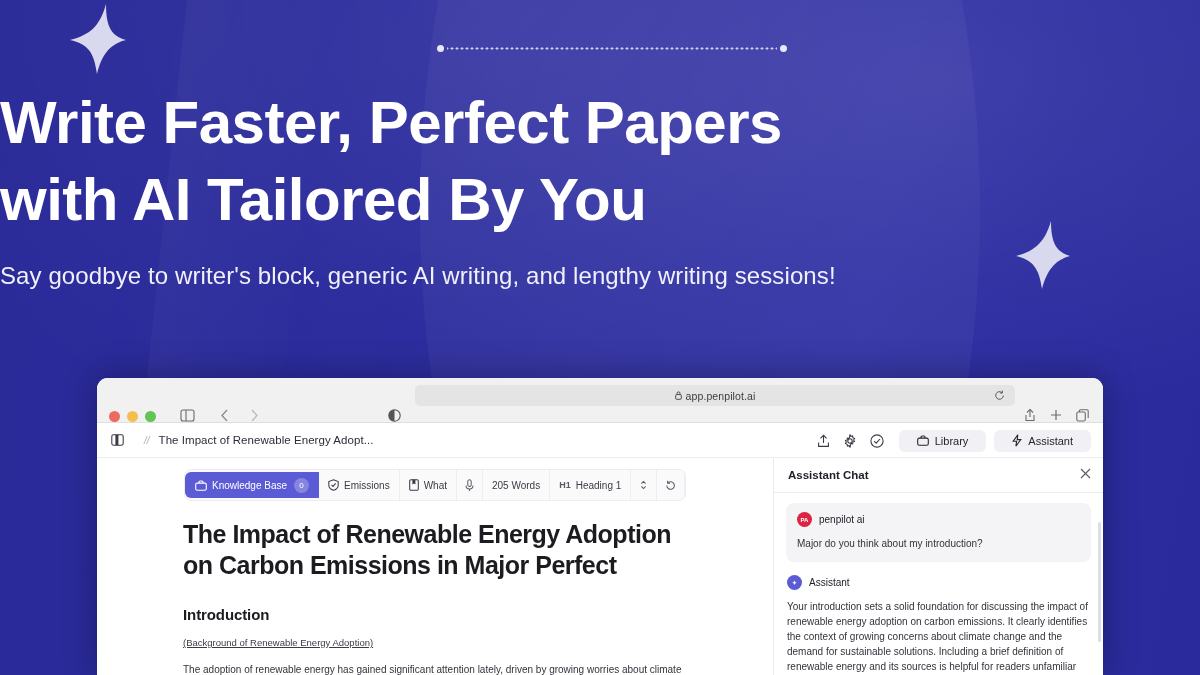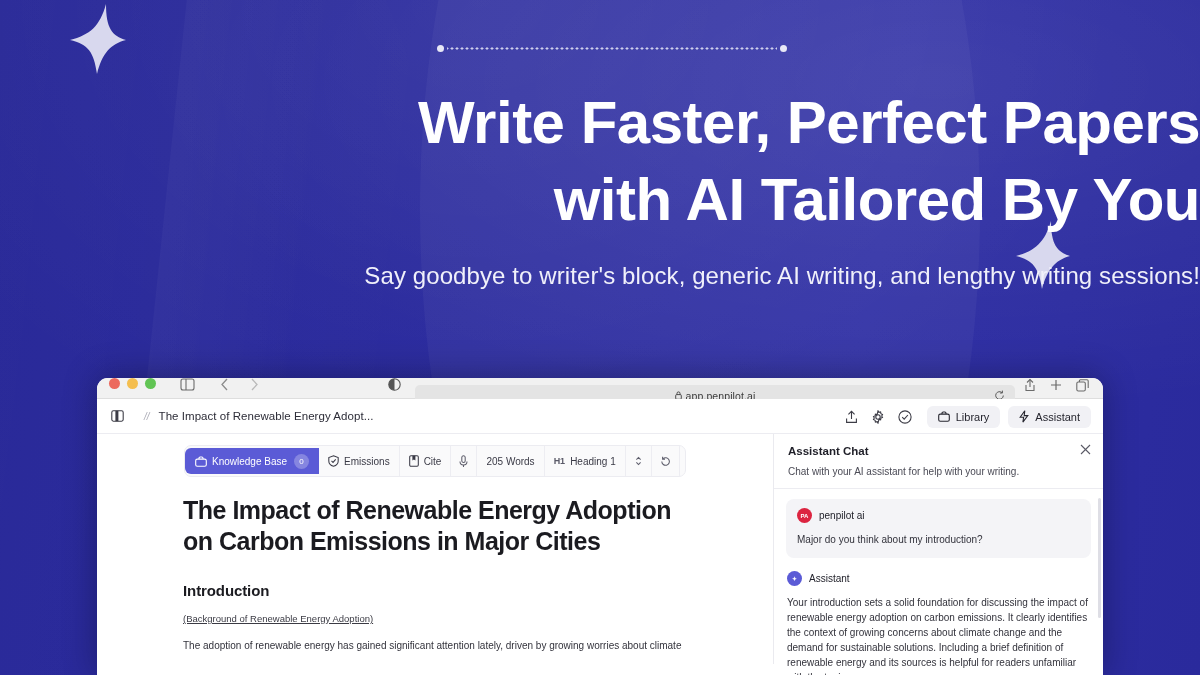--- a/index.html
+++ b/index.html
@@ -49,21 +49,21 @@
   #deco-dotted-rule .cap{
     width:7px; height:7px; border-radius:50%; background:#e8e8f6; flex:0 0 auto;
   }
   #deco-dotted-rule .dots{
     flex:1 1 auto; height:3px; margin:0 3px;
     background-image:radial-gradient(circle, #cfd0ec 1.1px, transparent 1.3px);
     background-size:5px 3px; background-repeat:repeat-x; background-position:center;
   }
 
   
-  #hero-text{ position:absolute; left:0; top:0; width:1200px; text-align:right; }
+  #hero-text{ position:absolute; left:0; top:0; width:1200px; text-align:left; }
   #hero-title{
     margin-top:84px;
     font-size:60px; line-height:77px; font-weight:700; color:#ffffff;
     letter-spacing:-0.5px;
   }
   #hero-subtitle{
     margin-top:22px;
     font-size:24px; line-height:31px; font-weight:400; color:#f0f0fa;
     letter-spacing:.1px;
   }
@@ -72,23 +72,23 @@
   #browser-window{
     position:absolute; left:97px; top:378px; width:1006px; height:300px;
     background:#ffffff;
     border-radius:11px 11px 0 0;
     overflow:hidden;
     box-shadow:0 -2px 34px rgba(0,0,0,.30);
   }
 
   
   #browser-chrome{
-    height:21px; background:#f1f1f1;
+    height:45px; background:#f1f1f1;
     border-bottom:1px solid #dedede;
-    display:flex; align-items:flex-start; padding:0 12px; gap:15px;
+    display:flex; align-items:flex-end; padding:0 12px; gap:15px;
     position:relative;
   }
   .traffic{ display:flex; gap:7px; align-items:center; }
   .tl{ width:11px; height:11px; border-radius:50%; }
   #tl-close{ background:#ec6a5e; }
   #tl-min{ background:#f4be4f; }
   #tl-max{ background:#61c454; }
   .chrome-icon{ color:#6b6b6b; display:flex; align-items:center; }
   #chrome-sidebar-toggle{ margin-left:9px; }
   #chrome-back{ margin-left:10px; color:#8b8b8b; }
@@ -114,21 +114,21 @@
   #app-header-actions{
     position:absolute; right:0; top:0; height:35px;
     display:flex; align-items:center; gap:0;
   }
   .hdr-ico{
     width:27px; height:27px; display:flex; align-items:center; justify-content:center;
     color:#3c3c46;
   }
   .pill-btn{
     display:flex; align-items:center; gap:6px;
-    height:22px; padding:0 11px; margin-left:8px;
+    height:22px; padding:0 18px; margin-left:8px;
     background:#f1f1f5; border-radius:6px;
     font-size:11px; color:#26262f;
   }
   #btn-assistant{ margin-right:12px; }
 
   
   #app-body{ display:flex; height:230px; }
   #editor-pane{ width:676px; position:relative; background:#fff; }
   #assistant-pane{ width:330px; border-left:1px solid #eaeaef; background:#fff; position:relative; }
 
@@ -367,21 +367,21 @@
               <path d="M5.5 .8 L10.2 2.5 v3.4c0 3-2.3 4.6-4.7 5.3C3.1 10.5.8 8.9.8 5.9V2.5z"></path>
               <polyline points="3.5,5.9 5,7.4 7.7,4.4"></polyline>
             </svg>
           <span>Emissions</span>
         </div>
         <div class="tb-item">
           <svg width="10" height="12" viewBox="0 0 10 12" fill="none" stroke="currentColor" stroke-width="1.05">
               <rect x="0.7" y="0.8" width="8.6" height="10.4" rx="1.2"></rect>
               <path d="M3.4 .8 V5.6 L4.9 4.4 L6.4 5.6 V.8" fill="currentColor" stroke="none"></path>
             </svg>
-          <span>Cite</span>
+          <span>What</span>
         </div>
         <div class="tb-ico">
           <svg width="9" height="13" viewBox="0 0 9 13" fill="none" stroke="currentColor" stroke-width="1.05">
               <rect x="2.8" y="0.8" width="3.4" height="6.6" rx="1.7"></rect>
               <path d="M1 6.4a3.5 3.5 0 0 0 7 0"></path>
               <line x1="4.5" y1="9.9" x2="4.5" y2="12.1"></line>
             </svg>
         </div>
         <div class="tb-item">205 Words</div>
         <div class="tb-item">
@@ -400,31 +400,30 @@
               <polyline points="2.6,0.7 2.6,3.1 5,3.1"></polyline>
             </svg>
         </div>
         <div class="tb-ico">
           
         </div>
 
       </div>
 
       <div id="document">
-        <div id="doc-heading">The Impact of Renewable Energy Adoption on Carbon Emissions in Major Cities</div>
+        <div id="doc-heading">The Impact of Renewable Energy Adoption on Carbon Emissions in Major Perfect</div>
         <div id="doc-section-heading">Introduction</div>
         <div id="doc-subnote">(Background of Renewable Energy Adoption)</div>
         <div id="doc-paragraph">The adoption of renewable energy has gained significant attention lately, driven by growing worries about climate</div>
       </div>
     </div>
 
     <div id="assistant-pane">
       <div id="assistant-header">
         <div id="assistant-title">Assistant Chat</div>
-        <div id="assistant-subtitle">Chat with your AI assistant for help with your writing.</div>
         <span id="assistant-close">
           <svg width="11" height="11" viewBox="0 0 11 11" stroke="currentColor" stroke-width="1.1">
               <line x1="1" y1="1" x2="10" y2="10"></line>
               <line x1="10" y1="1" x2="1" y2="10"></line>
             </svg>
         </span>
       </div>
       <div id="assistant-divider"></div>
 
       <div id="assistant-messages">

